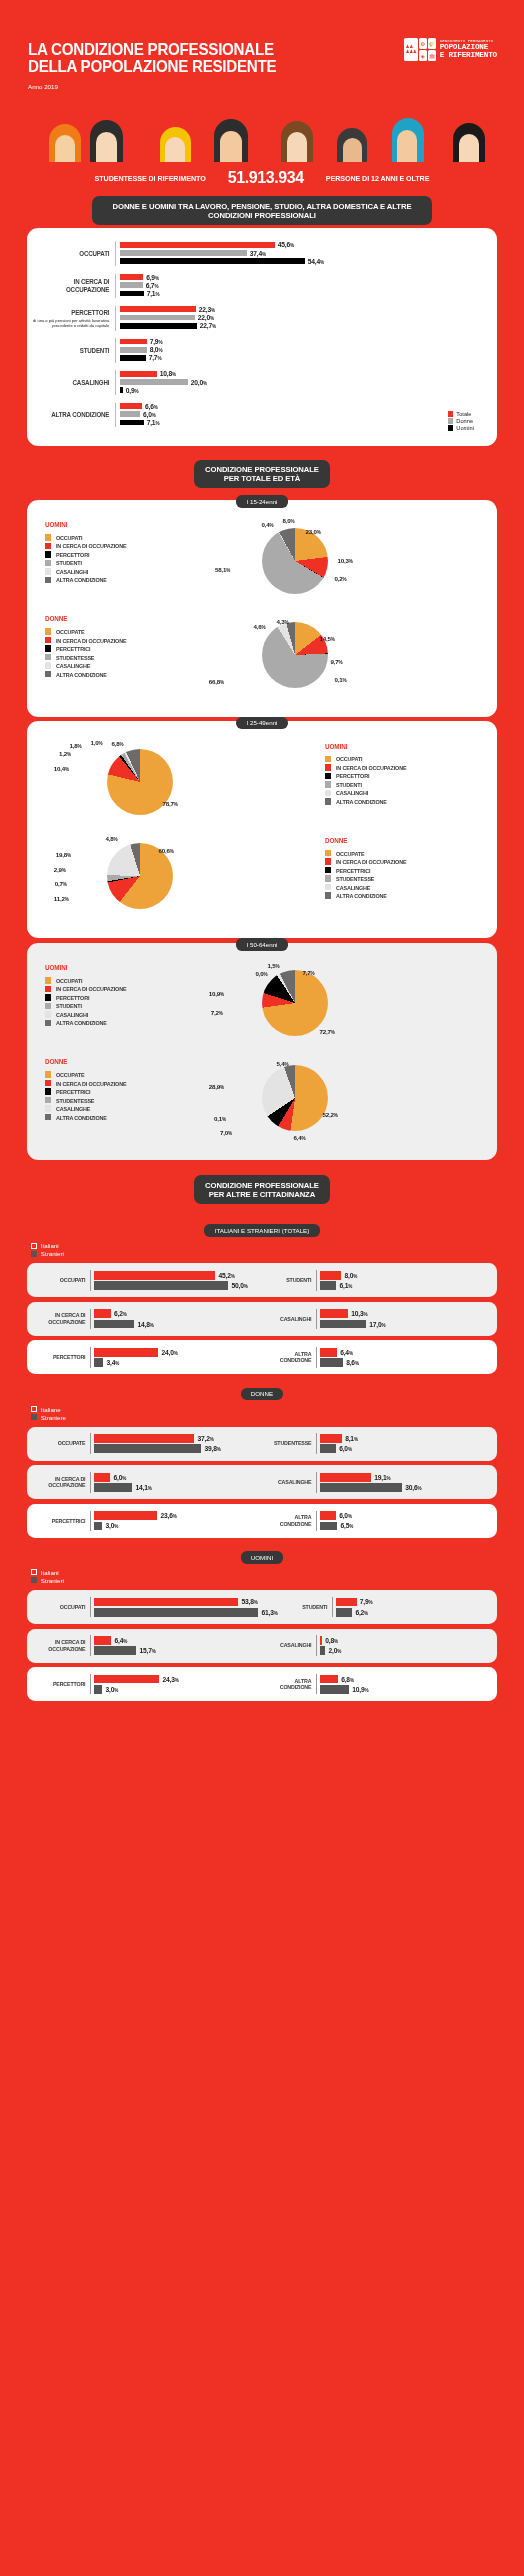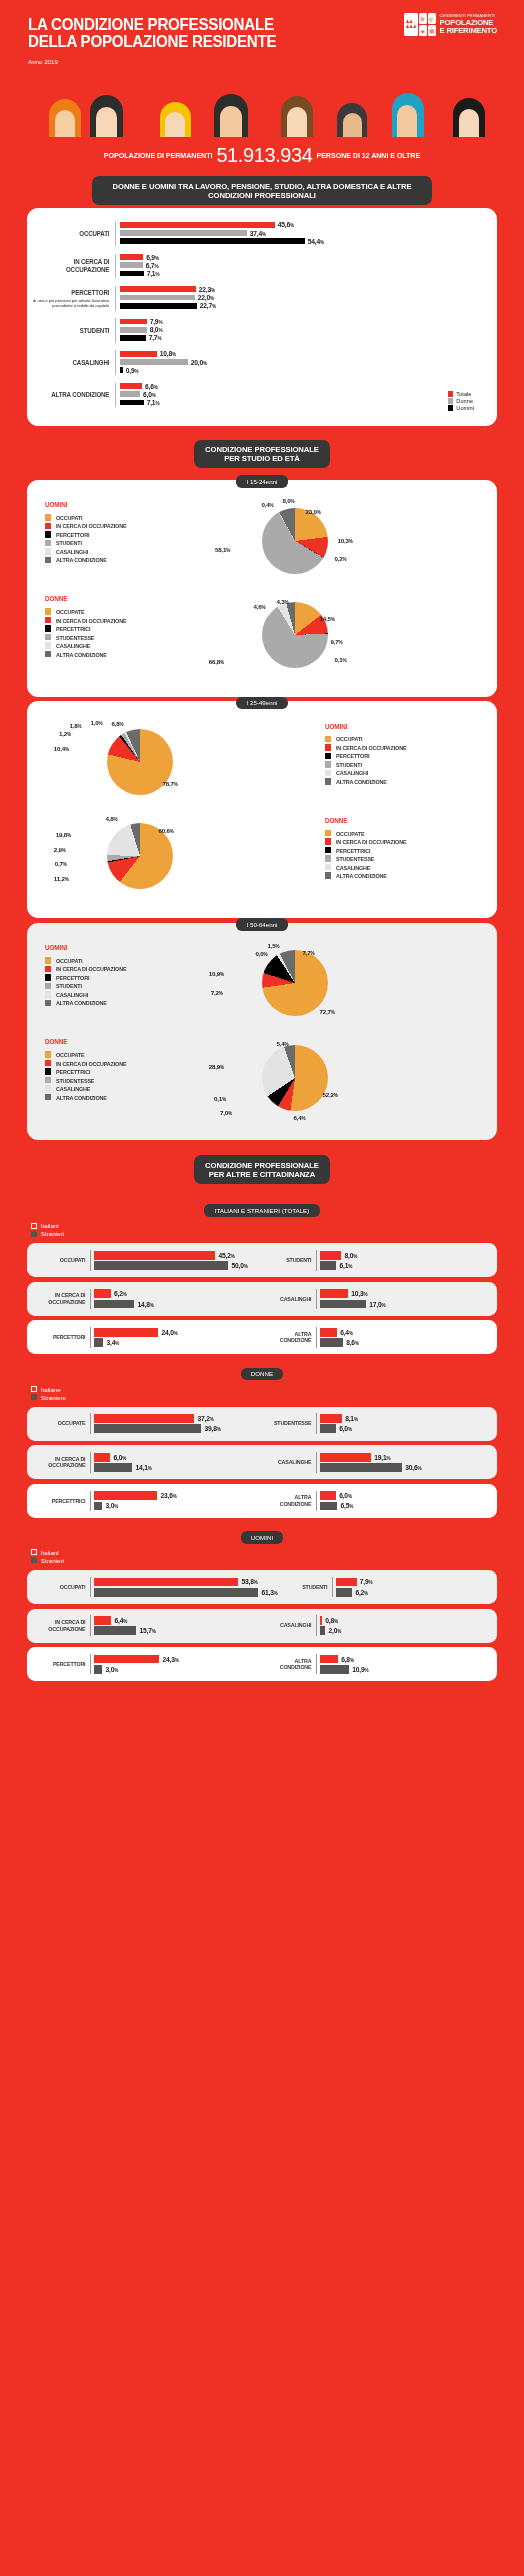--- a/index.html
+++ b/index.html
@@ -7,42 +7,42 @@
     width: 524px;
     height: 3091px;
     background: #ee3124;
     font-family: "Liberation Sans", sans-serif;
     position: relative;
     overflow: hidden;
   }
   .cond { font-family: "Liberation Sans", sans-serif; font-weight: bold; font-stretch: condensed; letter-spacing: -0.2px; }
 
   
-  .header { position: relative; height: 88px; padding: 15.5px 28px 0 28px; }
+  .header { position: relative; height: 88px; padding: 15.5px 28px 0 28px; margin-top: 25px; }
   .title-main { color: #fff; font-size: 16.5px; font-weight: bold; line-height: 1.07; letter-spacing: -0.3px; text-transform: uppercase; transform: scaleX(0.92); transform-origin: left center; }
   .subtitle-year { color: #fff; font-size: 6.2px; margin-top: 7.2px; }
   .logo-block { position: absolute; right: 27px; top: 13.4px; display: flex; align-items: flex-start; gap: 3.6px; }
   .logo-grid { display: grid; grid-template-columns: 13.4px 8.2px 8.2px; grid-template-rows: 10.8px 10.8px; gap: 1px; }
   .logo-cell { background: #fff; border-radius: 1.5px; position: relative; }
   .logo-cell.tall { grid-row: span 2; display:flex; align-items:center; justify-content:center; }
   .logo-people { font-size: 4.6px; color: #ee3124; line-height: 1; letter-spacing:-0.5px;}
   .logo-ico { font-size: 5.2px; color: #ee3124; display:flex;align-items:center;justify-content:center;height:100%; }
-  .logo-text { color: #fff; line-height: 1; padding-top: 0.5px; }
+  .logo-text { color: #fff; line-height: 1; padding-top: 0.5px; font-family: Liberation Mono, monospace; }
   .logo-text .l1 { font-size: 4.1px; letter-spacing: 0.1px; }
   .logo-text .l2 { font-size: 7.7px; font-weight: bold; letter-spacing: -0.2px; margin-top: 1px; }
   .logo-text .l3 { font-size: 7.7px; font-weight: bold; letter-spacing: -0.2px; }
 
   
   .people-strip { position: relative; height: 49px; width: 100%; overflow: hidden; }
   .person-head { position: absolute; bottom: 0; border-radius: 20.6px 20.6px 0 0; }
 
   
   .pop-banner { text-align: center; padding: 7.2px 0 6.2px 0; color: #fff; }
   .pop-banner .lbl { font-size: 7.2px; font-weight: bold; letter-spacing: -0.1px; vertical-align: middle; }
-  .pop-banner .num { font-size: 20px; font-weight: normal; letter-spacing: -0.4px; vertical-align: middle; margin: 0 4px; }
+  .pop-banner .num { font-size: 16px; font-weight: bold; letter-spacing: -0.4px; vertical-align: middle; margin: 0 22px; }
 
   
   .pill { background: #373737; color: #fff; border-radius: 7.2px; display: inline-block; padding: 5.2px 11.3px; text-align: center; line-height: 1.18; }
   .pill.big { font-size: 7.7px; font-weight: bold; letter-spacing: -0.1px; }
   .pill.small { font-size: 6.2px; font-weight: normal; padding: 2.6px 10.3px; border-radius: 5.7px; }
   .pill-row { text-align: center; position: relative; z-index: 5; }
 
   
   .card { background: #fff; border-radius: 11.3px; margin: 0 27px; position: relative; z-index: 3; }
   .card.grey { background: #efefef; }
@@ -137,21 +137,21 @@
     <div class="person-head" style="left: 287px; width: 20.4px; height: 30px; background: rgb(246, 216, 184); border-radius: 10.2px 10.2px 0px 0px;"></div>
     <div class="person-head" style="left: 337px; width: 30px; height: 34px; background: rgb(58, 58, 58); border-radius: 15px 15px 0px 0px;"></div>
     <div class="person-head" style="left: 343px; width: 19px; height: 24.5px; background: rgb(232, 185, 140); border-radius: 9.6px 9.6px 0px 0px;"></div>
     <div class="person-head" style="left: 392px; width: 32px; height: 44px; background: rgb(31, 162, 196); border-radius: 16px 16px 0px 0px;"></div>
     <div class="person-head" style="left: 397px; width: 20.4px; height: 32px; background: rgb(243, 201, 160); border-radius: 10.2px 10.2px 0px 0px;"></div>
     <div class="person-head" style="left: 453px; width: 32px; height: 39px; background: rgb(26, 26, 26); border-radius: 16px 16px 0px 0px;"></div>
     <div class="person-head" style="left: 459px; width: 20.4px; height: 28px; background: rgb(246, 216, 184); border-radius: 10.2px 10.2px 0px 0px;"></div>
   </div>
 
 <div class="pop-banner">
-  <span class="lbl">POPOLAZIONE DI PERMANENTI</span><span class="num">51.913.934</span><span class="lbl">PERSONE DI 12 ANNI E OLTRE</span>
+  <span class="lbl">STUDENTESSE DI RIFERIMENTO</span><span class="num">51.913.934</span><span class="lbl">PERSONE DI 12 ANNI E OLTRE</span>
 </div>
 
 <div class="pill-row" style="margin:3.1px 0 3.1px 0;">
   <div class="pill big" style="max-width:340px;">DONNE E UOMINI TRA LAVORO, PENSIONE, STUDIO, ALTRA DOMESTICA E ALTRE CONDIZIONI PROFESSIONALI</div>
 </div>
 
 <div class="card">
   <div class="bc1" id="bc1">
       <div class="bc1-row">
         <div class="bc1-label">
@@ -281,21 +281,21 @@
       <div class="li">
         <span class="sw" style="background:#000000"></span>
         <span>Uomini</span>
       </div>
     </div>
 </div>
 
 <div class="pill-row" style="margin:13.4px 0 7.2px 0;">
   <div class="pill big">
     <div>CONDIZIONE PROFESSIONALE</div>
-    <div>PER STUDIO ED ETÀ</div>
+    <div>PER TOTALE ED ETÀ</div>
   </div>
 </div>
 
 <div id="age-sections">
     <div>
       <div class="pill-row" style="margin: 0px 0px -8.2px;"><div class="pill small">I 15-24enni</div></div>
       <div class="card pie-card" style="padding-top: 17.5px;">
         <div class="pie-block">
           <div class="pie-legend">
             <div class="gtitle">UOMINI</div>

